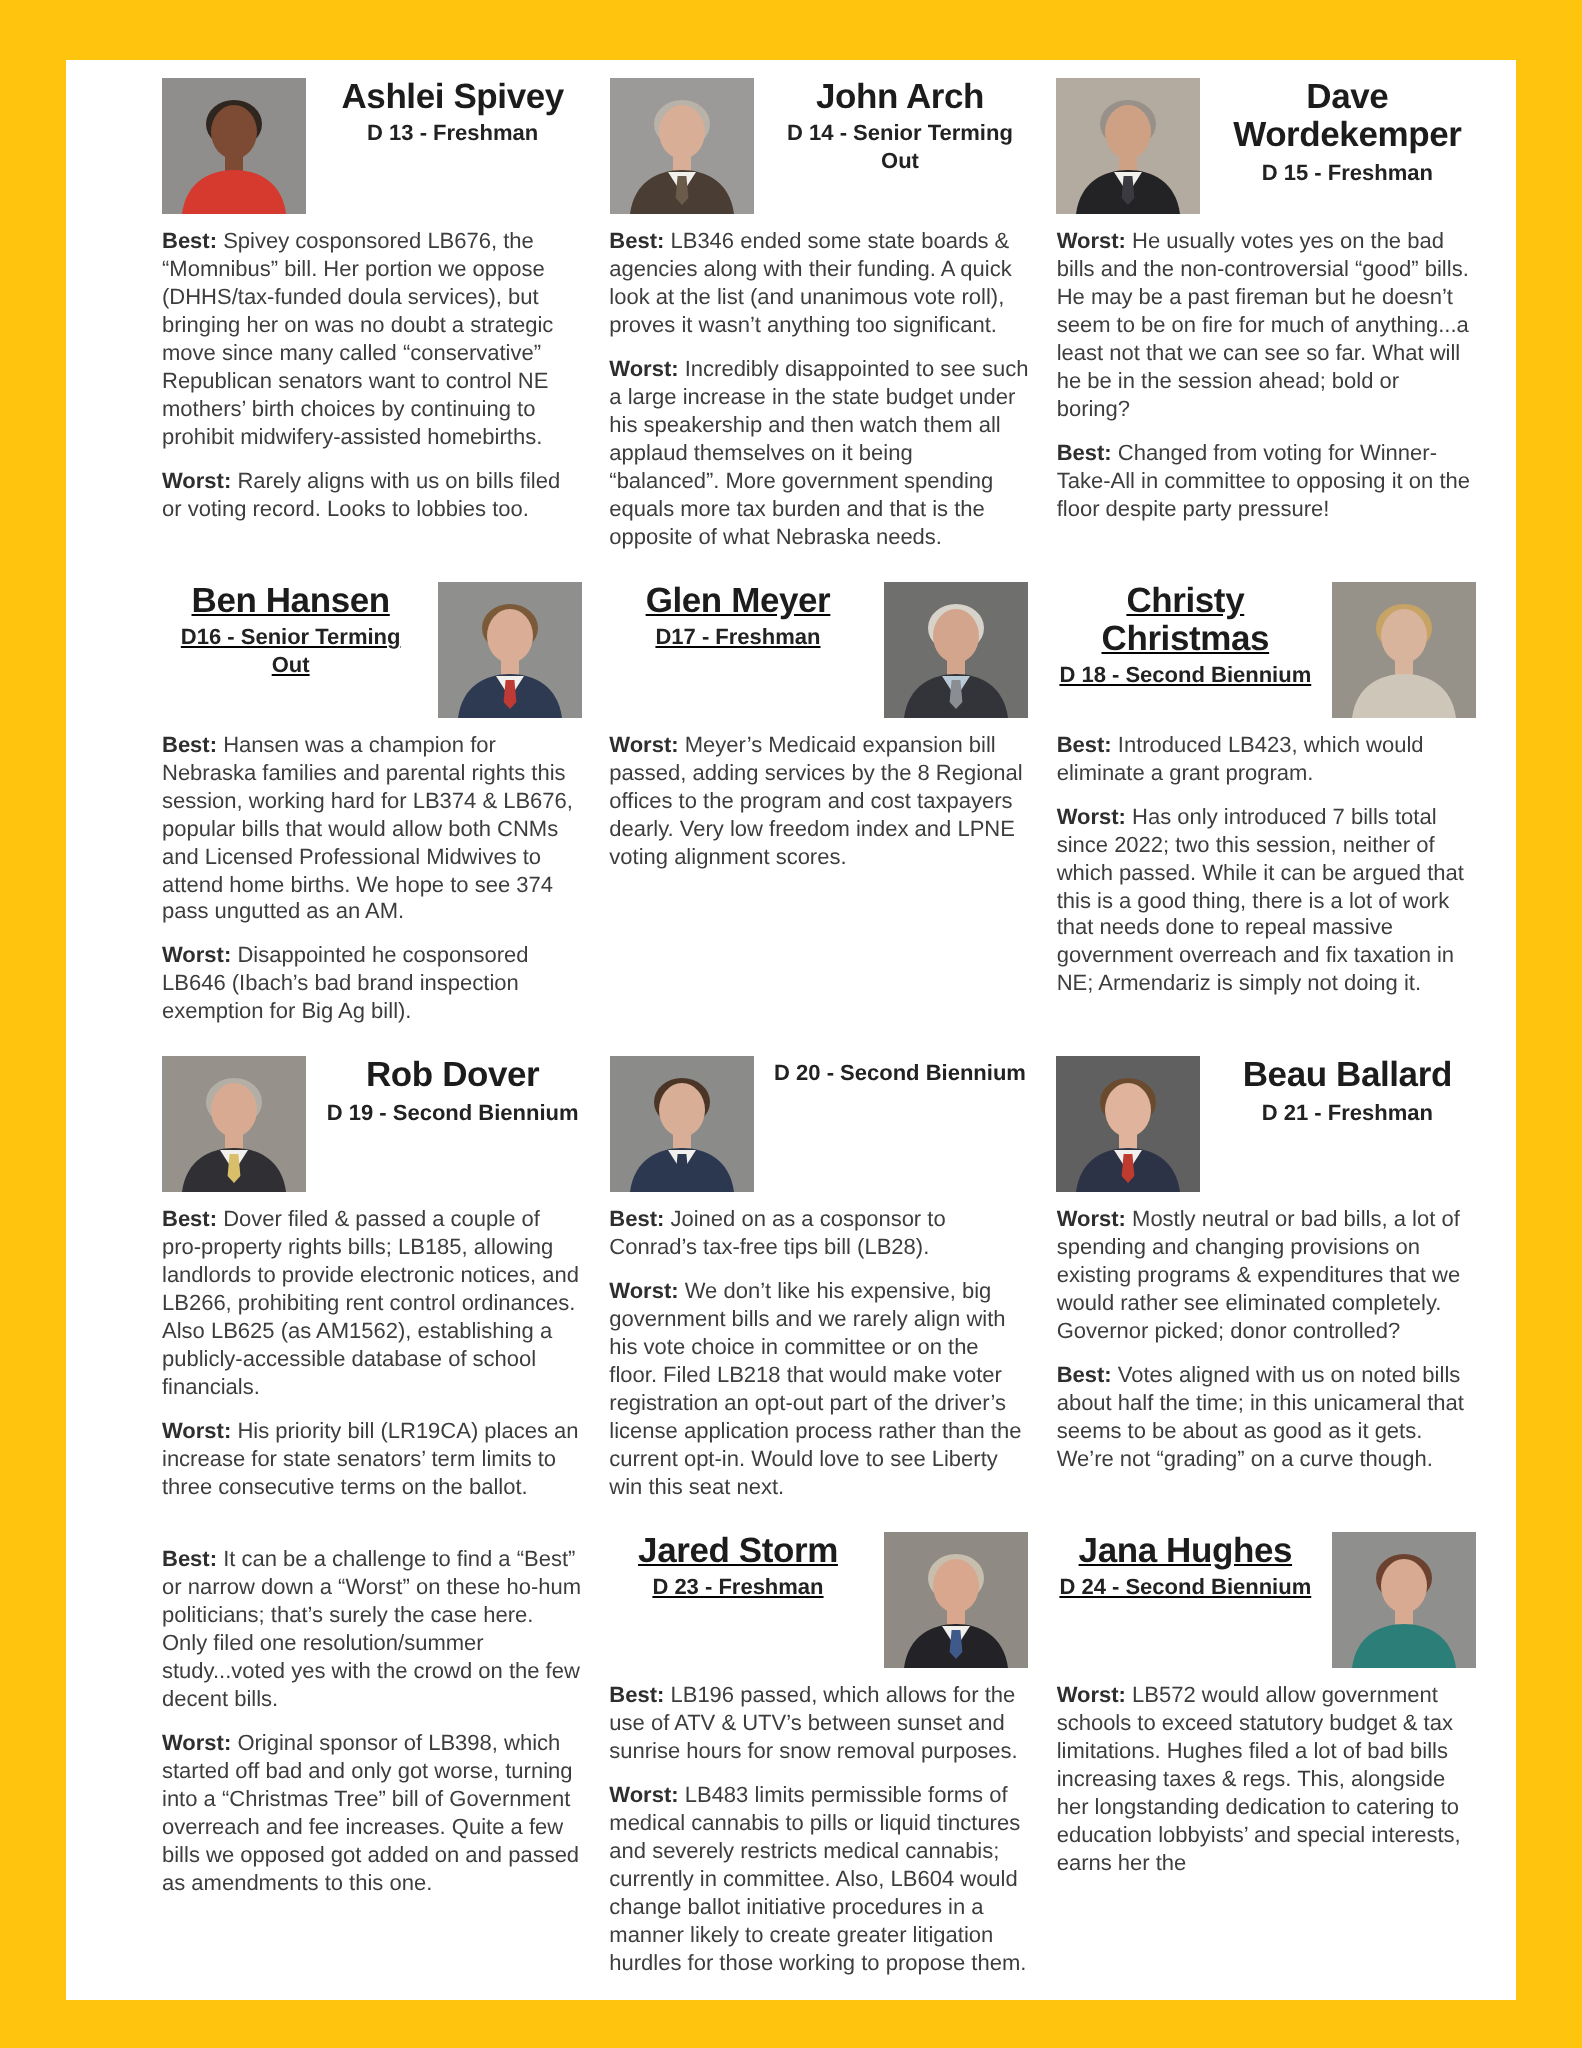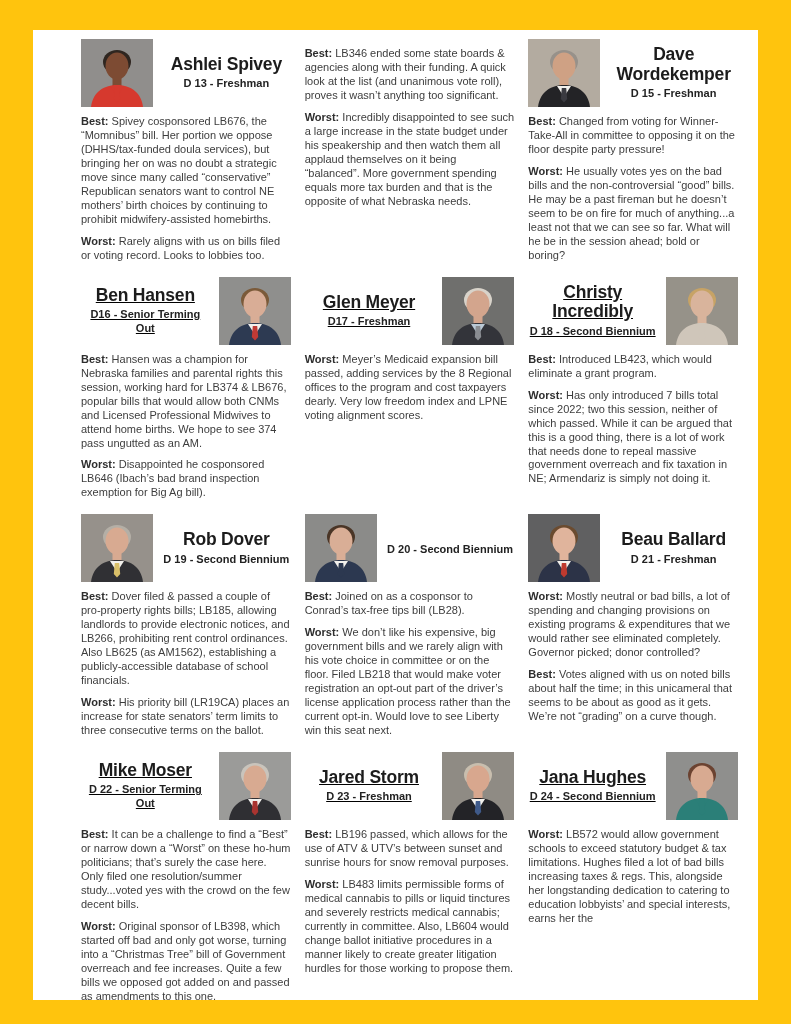--- a/index.html
+++ b/index.html
@@ -22,21 +22,20 @@
     display: grid;
     grid-template-columns: repeat(3, 1fr);
     column-gap: 14px;
     row-gap: 14px;
     align-items: start;
   }
   .card { min-width: 0; }
   .card-head {
     display: flex;
     gap: 9px;
-    align-items: center;
     margin-bottom: 3px;
   }
   .card.photo-right .card-head { flex-direction: row-reverse; text-decoration: underline; }
   .photo {
     width: 72px;
     height: 68px;
     flex: 0 0 auto;
   }
   .photo svg { display: block; width: 100%; height: 100%; }
   .namewrap { flex: 1 1 auto; text-align: center; min-width: 0; }
@@ -84,20 +83,37 @@
       </div>
       <div class="namewrap">
         <h2 class="name">Ashlei Spivey</h2>
         <div class="district">D 13 - Freshman</div>
       </div>
     </header>
     <p class="para"><strong>Best:</strong> <span>Spivey cosponsored LB676, the “Momnibus” bill.  Her portion we oppose (DHHS/tax-funded doula services), but bringing her on was no doubt a strategic move since many called “conservative” Republican senators want to control NE mothers’ birth choices by continuing to prohibit midwifery-assisted homebirths.</span></p>
     <p class="para"><strong>Worst:</strong> <span>Rarely aligns with us on bills filed or voting record.  Looks to lobbies too.</span><em></em><span></span></p>
   </article>
       <article class="card photo-left" style="--pbg: #9B9A98; --jacket: #4A3D33; --skin: #D8AE97; --hair: #B9B2A8; --shirt: #F2F0EC; --tie: #6B5B4A;">
+    <header class="card-head">
+      <div class="photo">
+        <svg viewBox="0 0 72 68" xmlns="http://www.w3.org/2000/svg">
+          <rect x="0" y="0" width="72" height="68" style="fill:var(--pbg,#999)"></rect>
+          <ellipse cx="36" cy="23" rx="14" ry="12" style="fill:var(--hair,#555)"></ellipse>
+          <ellipse cx="36" cy="27" rx="11.5" ry="13.5" style="fill:var(--skin,#d9ab92)"></ellipse>
+          <rect x="31.5" y="38" width="9" height="9" style="fill:var(--skin,#d9ab92)"></rect>
+          <path d="M10 68 C12 52 24 46 36 46 C48 46 60 52 62 68 Z" style="fill:var(--jacket,#333)"></path>
+          <path d="M29 47 L36 58 L43 47 Z" style="fill:var(--shirt,#f2f0ec)"></path>
+          <path d="M33.8 49 L38.2 49 L39.2 60 L36 63.5 L32.8 60 Z" style="fill:var(--tie,#333)"></path>
+        </svg>
+      </div>
+      <div class="namewrap">
+        <h2 class="name">John Arch</h2>
+        <div class="district">D 14 - Senior Terming Out</div>
+      </div>
+    </header>
     <p class="para"><strong>Best:</strong> <span>LB346 ended some state boards &amp; agencies along with their funding.  A quick look at the list (and unanimous vote roll), proves it wasn’t anything too significant.</span></p>
     <p class="para"><strong>Worst:</strong> <span>Incredibly disappointed to see such a large increase in the state budget under his speakership and then watch them all applaud themselves on it being “balanced”.  More government spending equals more tax burden and that is the opposite of what Nebraska needs.</span><em></em><span></span></p>
   </article>
       <article class="card photo-left" style="--pbg: #B3ABA0; --jacket: #232326; --skin: #CFA184; --hair: #97918A; --shirt: #F2F0EC; --tie: #3A3A40;">
     <header class="card-head">
       <div class="photo">
         <svg viewBox="0 0 72 68" xmlns="http://www.w3.org/2000/svg">
           <rect x="0" y="0" width="72" height="68" style="fill:var(--pbg,#999)"></rect>
           <ellipse cx="36" cy="23" rx="14" ry="12" style="fill:var(--hair,#555)"></ellipse>
           <ellipse cx="36" cy="27" rx="11.5" ry="13.5" style="fill:var(--skin,#d9ab92)"></ellipse>
@@ -105,22 +121,22 @@
           <path d="M10 68 C12 52 24 46 36 46 C48 46 60 52 62 68 Z" style="fill:var(--jacket,#333)"></path>
           <path d="M29 47 L36 58 L43 47 Z" style="fill:var(--shirt,#f2f0ec)"></path>
           <path d="M33.8 49 L38.2 49 L39.2 60 L36 63.5 L32.8 60 Z" style="fill:var(--tie,#333)"></path>
         </svg>
       </div>
       <div class="namewrap">
         <h2 class="name">Dave Wordekemper</h2>
         <div class="district">D 15 - Freshman</div>
       </div>
     </header>
+    <p class="para"><strong>Worst:</strong> <span>He usually votes yes on the bad bills and the non-controversial “good” bills.  He may be a past fireman but he doesn’t seem to be on fire for much of anything...a least not that we can see so far.  What will he be in the session ahead; bold or boring?</span><em></em><span></span></p>
     <p class="para"><strong>Best:</strong> <span>Changed from voting for Winner-Take-All in committee to opposing it on the floor despite party pressure!</span></p>
-    <p class="para"><strong>Worst:</strong> <span>He usually votes yes on the bad bills and the non-controversial “good” bills.  He may be a past fireman but he doesn’t seem to be on fire for much of anything...a least not that we can see so far.  What will he be in the session ahead; bold or boring?</span><em></em><span></span></p>
   </article>
       <article class="card photo-right" style="--pbg: #8F8F8D; --jacket: #2D3A52; --skin: #D9AD96; --hair: #7B5A39; --shirt: #F2F0EC; --tie: #C03A35;">
     <header class="card-head">
       <div class="photo">
         <svg viewBox="0 0 72 68" xmlns="http://www.w3.org/2000/svg">
           <rect x="0" y="0" width="72" height="68" style="fill:var(--pbg,#999)"></rect>
           <ellipse cx="36" cy="23" rx="14" ry="12" style="fill:var(--hair,#555)"></ellipse>
           <ellipse cx="36" cy="27" rx="11.5" ry="13.5" style="fill:var(--skin,#d9ab92)"></ellipse>
           <rect x="31.5" y="38" width="9" height="9" style="fill:var(--skin,#d9ab92)"></rect>
           <path d="M10 68 C12 52 24 46 36 46 C48 46 60 52 62 68 Z" style="fill:var(--jacket,#333)"></path>
@@ -163,21 +179,21 @@
           <rect x="0" y="0" width="72" height="68" style="fill:var(--pbg,#999)"></rect>
           <ellipse cx="36" cy="23" rx="14" ry="12" style="fill:var(--hair,#555)"></ellipse>
           <ellipse cx="36" cy="27" rx="11.5" ry="13.5" style="fill:var(--skin,#d9ab92)"></ellipse>
           <rect x="31.5" y="38" width="9" height="9" style="fill:var(--skin,#d9ab92)"></rect>
           <path d="M10 68 C12 52 24 46 36 46 C48 46 60 52 62 68 Z" style="fill:var(--jacket,#333)"></path>
           <path d="M29 47 L36 58 L43 47 Z" style="fill:var(--shirt,#f2f0ec)"></path>
           <path d="M33.8 49 L38.2 49 L39.2 60 L36 63.5 L32.8 60 Z" style="fill:var(--tie,#333)"></path>
         </svg>
       </div>
       <div class="namewrap">
-        <h2 class="name">Christy Incredibly</h2>
+        <h2 class="name">Christy Christmas</h2>
         <div class="district">D 18 - Second Biennium</div>
       </div>
     </header>
     <p class="para"><strong>Best:</strong> <span>Introduced LB423, which would eliminate a grant program.</span></p>
     <p class="para"><strong>Worst:</strong> <span>Has only introduced 7 bills total since 2022; two this session, neither of which passed.  While it can be argued that this is a good thing, there is a lot of work that needs done to repeal massive government overreach and fix taxation in NE; Armendariz is simply not doing it.</span><em></em><span></span></p>
   </article>
       <article class="card photo-left" style="--pbg: #96918B; --jacket: #303034; --skin: #D8AA91; --hair: #B4AFA6; --shirt: #F2F0EC; --tie: #D9BF69;">
     <header class="card-head">
       <div class="photo">
         <svg viewBox="0 0 72 68" xmlns="http://www.w3.org/2000/svg">
@@ -233,37 +249,20 @@
       </div>
       <div class="namewrap">
         <h2 class="name">Beau Ballard</h2>
         <div class="district">D 21 - Freshman</div>
       </div>
     </header>
     <p class="para"><strong>Worst:</strong> <span>Mostly neutral or bad bills, a lot of spending and changing provisions on existing programs &amp; expenditures that we would rather see eliminated completely.  Governor picked; donor controlled?</span><em></em><span></span></p>
     <p class="para"><strong>Best:</strong> <span>Votes aligned with us on noted bills about half the time; in this unicameral that seems to be about as good as it gets.  We’re not “grading” on a curve though.</span></p>
   </article>
       <article class="card photo-right" style="--pbg: #9B9B99; --jacket: #2F2F33; --skin: #D8AA91; --hair: #C9C4BC; --shirt: #F2F0EC; --tie: #A93430;">
-    <header class="card-head">
-      <div class="photo">
-        <svg viewBox="0 0 72 68" xmlns="http://www.w3.org/2000/svg">
-          <rect x="0" y="0" width="72" height="68" style="fill:var(--pbg,#999)"></rect>
-          <ellipse cx="36" cy="23" rx="14" ry="12" style="fill:var(--hair,#555)"></ellipse>
-          <ellipse cx="36" cy="27" rx="11.5" ry="13.5" style="fill:var(--skin,#d9ab92)"></ellipse>
-          <rect x="31.5" y="38" width="9" height="9" style="fill:var(--skin,#d9ab92)"></rect>
-          <path d="M10 68 C12 52 24 46 36 46 C48 46 60 52 62 68 Z" style="fill:var(--jacket,#333)"></path>
-          <path d="M29 47 L36 58 L43 47 Z" style="fill:var(--shirt,#f2f0ec)"></path>
-          <path d="M33.8 49 L38.2 49 L39.2 60 L36 63.5 L32.8 60 Z" style="fill:var(--tie,#333)"></path>
-        </svg>
-      </div>
-      <div class="namewrap">
-        <h2 class="name">Mike Moser</h2>
-        <div class="district">D 22 - Senior Terming Out</div>
-      </div>
-    </header>
     <p class="para"><strong>Best:</strong> <span>It can be a challenge to find a “Best” or narrow down a “Worst” on these ho-hum politicians; that’s surely the case here.  Only filed one resolution/summer study...voted yes with the crowd on the few decent bills.</span></p>
     <p class="para"><strong>Worst:</strong> <span>Original sponsor of LB398, which started off bad and only got worse, turning into a “Christmas Tree” bill of Government overreach and fee increases.  Quite a few bills we opposed got added on and passed as amendments to this one.</span><em></em><span></span></p>
   </article>
       <article class="card photo-right" style="--pbg: #8F8B84; --jacket: #232327; --skin: #D8A78E; --hair: #C8BEAE; --shirt: #F2F0EC; --tie: #3F5A8A;">
     <header class="card-head">
       <div class="photo">
         <svg viewBox="0 0 72 68" xmlns="http://www.w3.org/2000/svg">
           <rect x="0" y="0" width="72" height="68" style="fill:var(--pbg,#999)"></rect>
           <ellipse cx="36" cy="23" rx="14" ry="12" style="fill:var(--hair,#555)"></ellipse>
           <ellipse cx="36" cy="27" rx="11.5" ry="13.5" style="fill:var(--skin,#d9ab92)"></ellipse>

